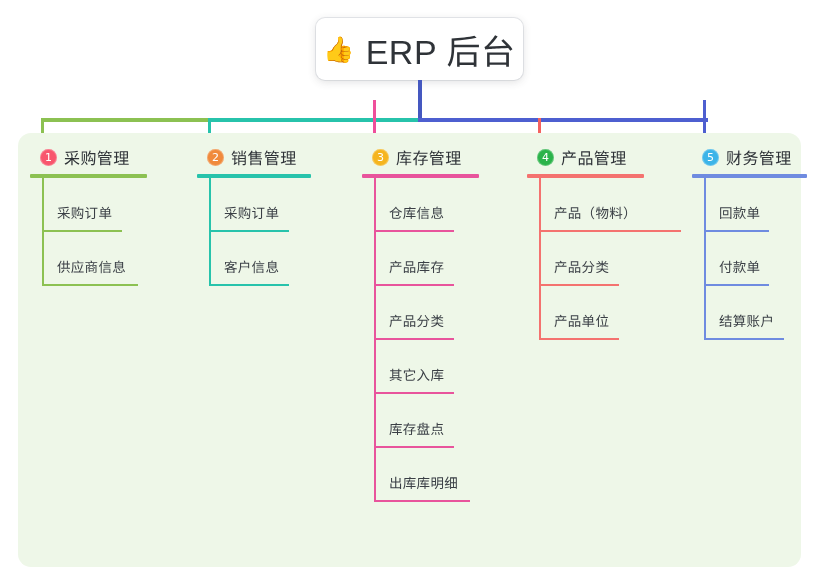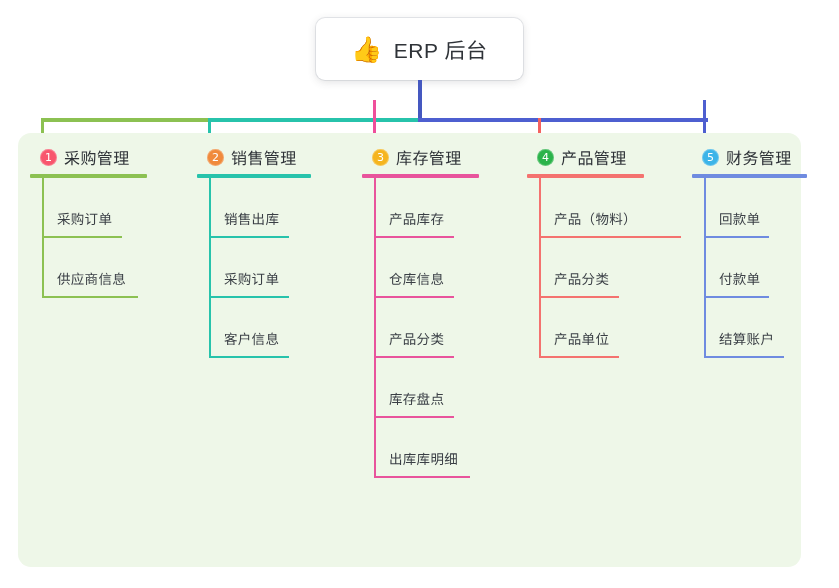--- a/index.html
+++ b/index.html
@@ -26,21 +26,21 @@
     gap:11px;
     box-sizing:border-box;
   }
   .root-emoji{
     font-family:"DejaVu Sans",sans-serif;
     font-size:25px;line-height:1;
     display:block;
     filter:saturate(1.1);
   }
   .root-title{
-    font-size:21px;
+    font-size:34px;
     color:#2f3338;
     letter-spacing:.5px;
     white-space:nowrap;
     font-weight:400;
   }
 
   
   .panel{
     position:absolute;
     left:18px;top:133px;
@@ -71,21 +71,21 @@
   .head-rule{
     height:4px;margin-top:6px;border-radius:1px;
   }
   .leaves{position:relative;margin-top:0;}
   .spine{
     position:absolute;left:12px;top:0;bottom:0;width:2px;
   }
   .leaf{
     position:relative;
     padding-left:27px;
-    height:60px;
+    height:54px;
     box-sizing:border-box;
     display:flex;align-items:flex-end;
   }
   .leaf-text{
     font-size:13.5px;color:#3a3f45;
     position:relative;bottom:10px;
     white-space:nowrap;letter-spacing:.3px;
   }
   .leaf-rule{
     position:absolute;left:12px;bottom:0;height:2px;
@@ -136,51 +136,51 @@
       </div>
       <div class="col" style="left: 197px;">
         <div class="col-head">
           <span class="badge" style="background: rgb(240, 138, 60);">2</span>
           <span class="col-title">销售管理</span>
         </div>
         <div class="head-rule" style="background: rgb(39, 195, 171); width: 114px;"></div>
         <div class="leaves">
           <div class="spine" style="background: rgb(39, 195, 171);"></div>
           <div class="leaf">
-            <span class="leaf-text">销售出库</span>
-            <div class="leaf-rule" style="background: rgb(39, 195, 171); width: 80px;"></div>
-          </div>
-          <div class="leaf">
             <span class="leaf-text">采购订单</span>
             <div class="leaf-rule" style="background: rgb(39, 195, 171); width: 80px;"></div>
           </div>
           <div class="leaf">
             <span class="leaf-text">客户信息</span>
             <div class="leaf-rule" style="background: rgb(39, 195, 171); width: 80px;"></div>
           </div>
         </div>
       </div>
       <div class="col" style="left: 362px;">
         <div class="col-head">
           <span class="badge" style="background: rgb(245, 181, 31);">3</span>
           <span class="col-title">库存管理</span>
         </div>
         <div class="head-rule" style="background: rgb(232, 84, 156); width: 117px;"></div>
         <div class="leaves">
           <div class="spine" style="background: rgb(232, 84, 156);"></div>
           <div class="leaf">
+            <span class="leaf-text">仓库信息</span>
+            <div class="leaf-rule" style="background: rgb(232, 84, 156); width: 80px;"></div>
+          </div>
+          <div class="leaf">
             <span class="leaf-text">产品库存</span>
             <div class="leaf-rule" style="background: rgb(232, 84, 156); width: 80px;"></div>
           </div>
           <div class="leaf">
-            <span class="leaf-text">仓库信息</span>
-            <div class="leaf-rule" style="background: rgb(232, 84, 156); width: 80px;"></div>
-          </div>
-          <div class="leaf">
             <span class="leaf-text">产品分类</span>
+            <div class="leaf-rule" style="background: rgb(232, 84, 156); width: 80px;"></div>
+          </div>
+          <div class="leaf">
+            <span class="leaf-text">其它入库</span>
             <div class="leaf-rule" style="background: rgb(232, 84, 156); width: 80px;"></div>
           </div>
           <div class="leaf">
             <span class="leaf-text">库存盘点</span>
             <div class="leaf-rule" style="background: rgb(232, 84, 156); width: 80px;"></div>
           </div>
           <div class="leaf">
             <span class="leaf-text">出库库明细</span>
             <div class="leaf-rule" style="background: rgb(232, 84, 156); width: 96px;"></div>
           </div>

